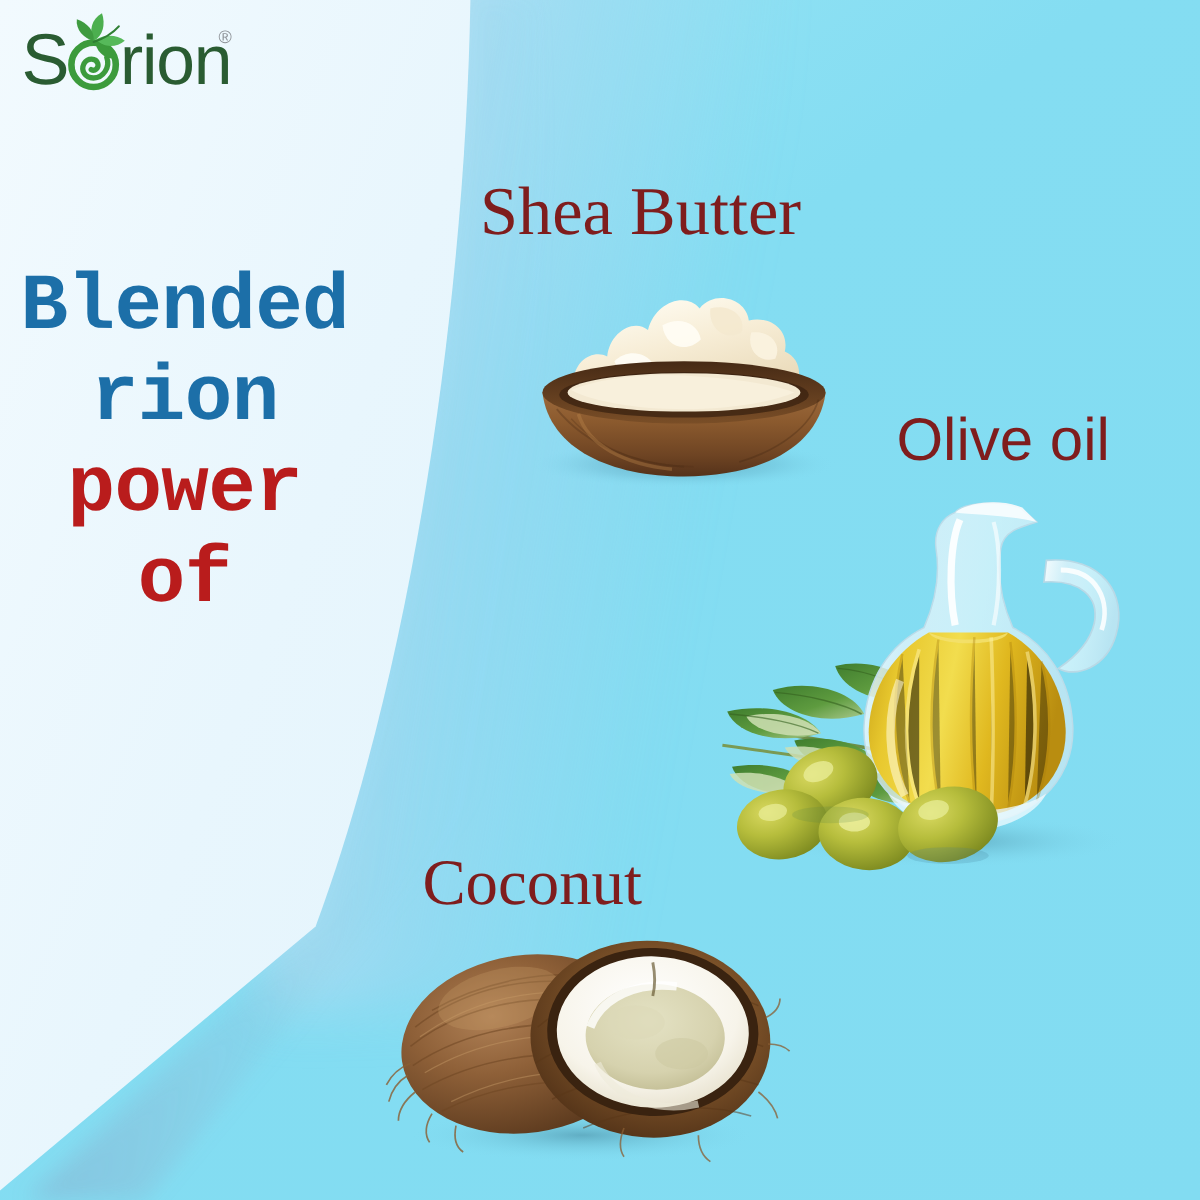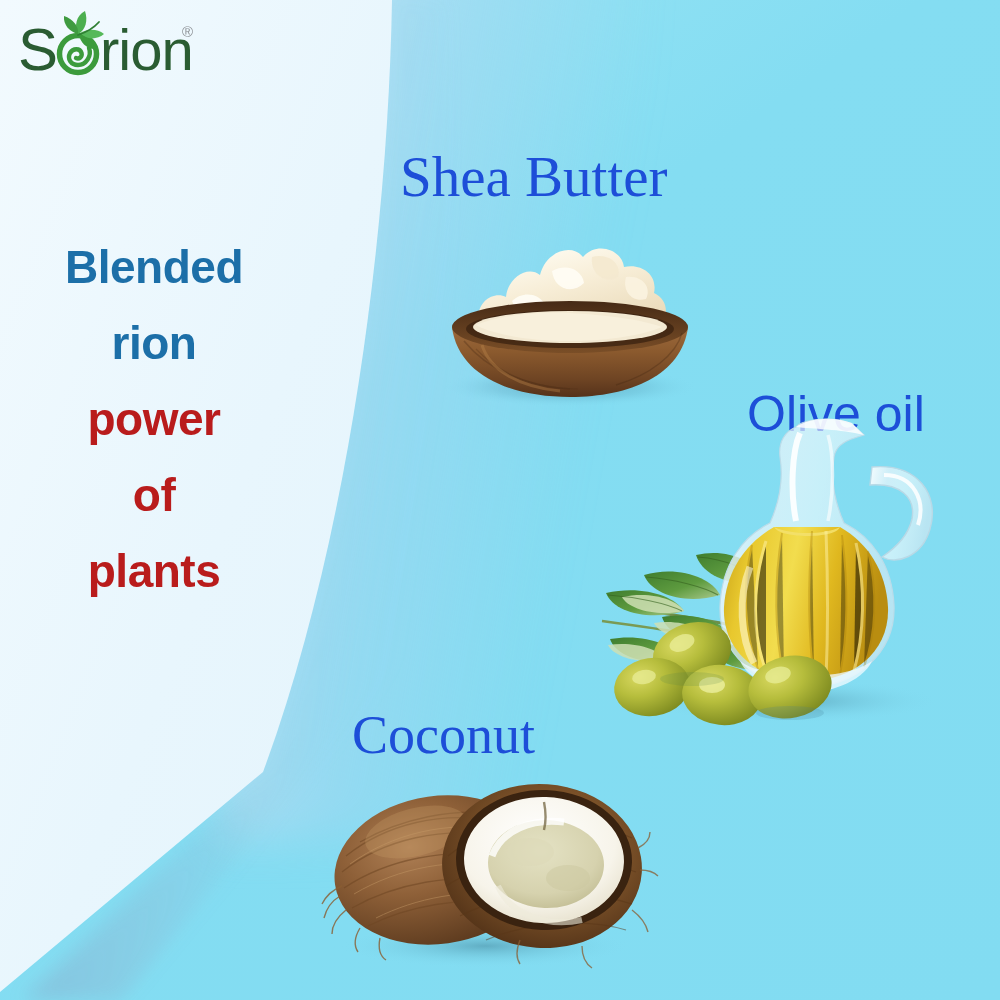--- a/index.html
+++ b/index.html
@@ -53,50 +53,49 @@
     font-size: 15px;
     color: #8d9196;
     font-family: "Liberation Sans", sans-serif;
     line-height: 1;
   }
 
   
   .headline {
     position: absolute;
     left: 6px;
-    top: 229px;
+    top: 218px;
     width: 296px;
     text-align: center;
-    font-family: Liberation Sans, sans-serif;
+    font-family: Liberation Mono, monospace;
     font-weight: bold;
-    font-size: 46px;
+    font-size: 66px;
     line-height: 76px;
     letter-spacing: -0.5px;
   }
   .headline .ln { display: block; white-space: nowrap; }
   .c-blue  { color: #1C6FA8; }
   .c-green { color: #b91c1c; }
 
   
   .label {
     position: absolute;
-    color: #1d4ed8;
+    color: #7f1d1d;
     white-space: nowrap;
     line-height: 1;
   }
   .label-shea {
     left: 400px; top: 148px;
     font-family: "Liberation Serif", serif;
     font-size: 57px;
   }
   .label-olive {
     left: 747px; top: 341px;
     font-family: "Liberation Sans", sans-serif;
     font-size: 50px;
-    margin-top: 48px;
   }
   .label-coconut {
     left: 352px; top: 708px;
     font-family: "Liberation Serif", serif;
     font-size: 54px;
   }
 
   
   .art { position: absolute; }
   .art svg { display: block; overflow: visible; }
@@ -156,21 +155,20 @@
       <text x="86" y="62" font-family="Liberation Sans, sans-serif" font-size="58" font-weight="normal" fill="#2A5C32" letter-spacing="-1">rion</text>
     </svg>
     <span class="logo-reg">®</span>
   </div>
 
   <div class="headline">
     <span class="ln c-blue">Blended</span>
     <span class="ln c-blue">rion</span>
     <span class="ln c-green">power</span>
     <span class="ln c-green">of</span>
-    <span class="ln c-green">plants</span>
   </div>
 
   <div class="label label-shea">Shea Butter</div>
 
   <div class="art art-shea">
     <svg width="300" height="215" viewBox="0 0 300 215">
       <defs>
         <radialGradient id="sheaShadow" cx="0.5" cy="0.5" r="0.5">
           <stop offset="0%" stop-color="#3f7f95" stop-opacity="0.55"></stop>
           <stop offset="60%" stop-color="#5aa3bb" stop-opacity="0.25"></stop>

